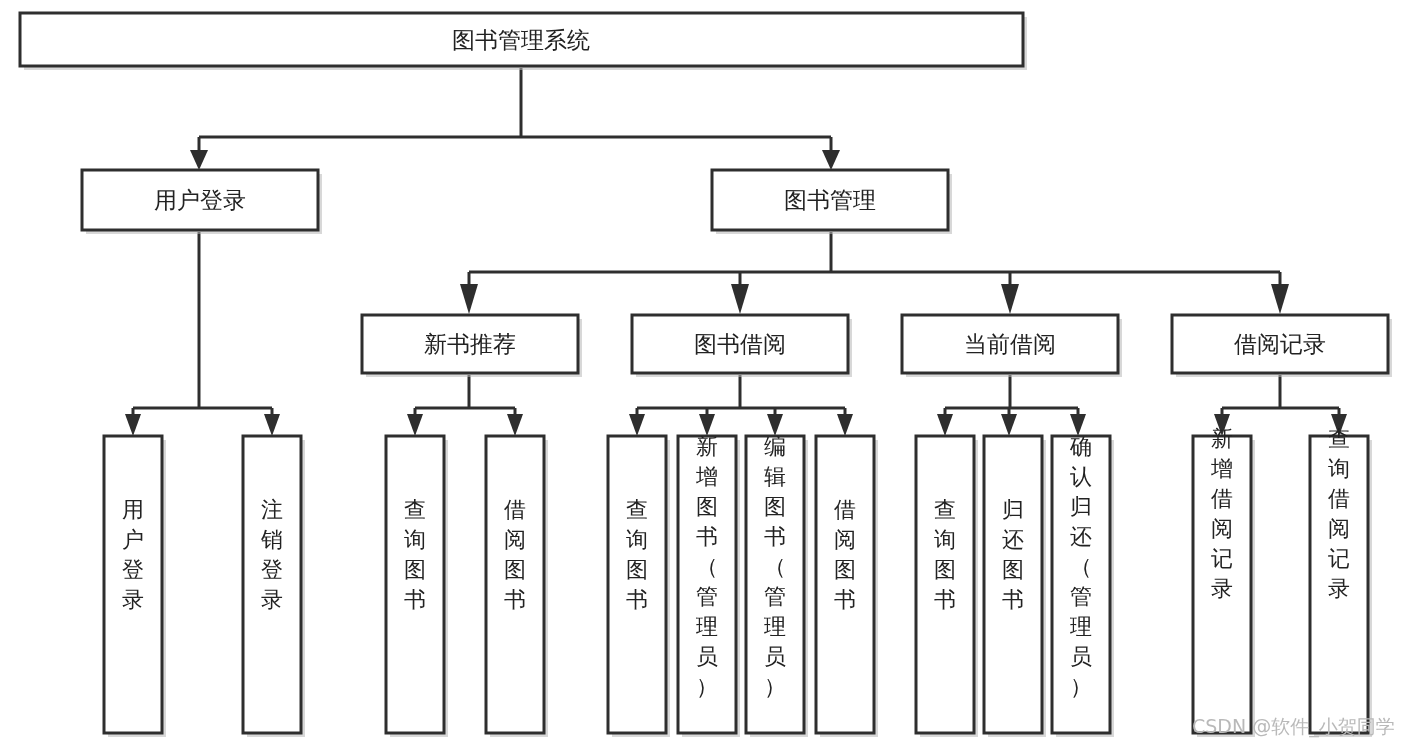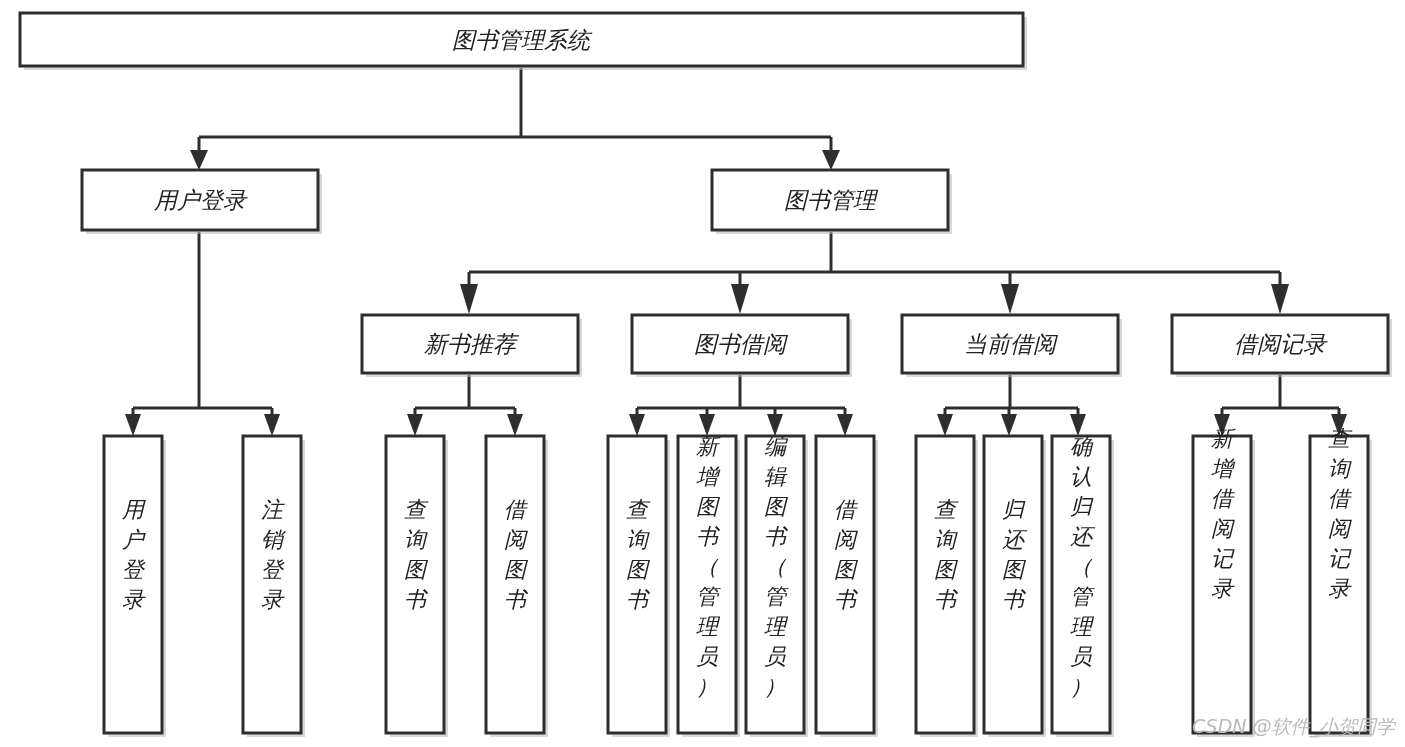--- a/index.html
+++ b/index.html
@@ -12,21 +12,20 @@
     width: 1405px;
     height: 747px;
     font-family: "DejaVu Sans", "Liberation Sans", sans-serif;
     overflow: hidden;
   }
   #diagram-root {
     position: relative;
     width: 1350px;
     height: 747px;
     background: #ffffff;
-    font-style: italic;
   }
   svg.diagram-canvas {
     display: block;
     width: 1405px;
     height: 747px;
   }
   .node-box {
     fill: #ffffff;
     stroke: #2e2e2e;
     stroke-width: 3;

